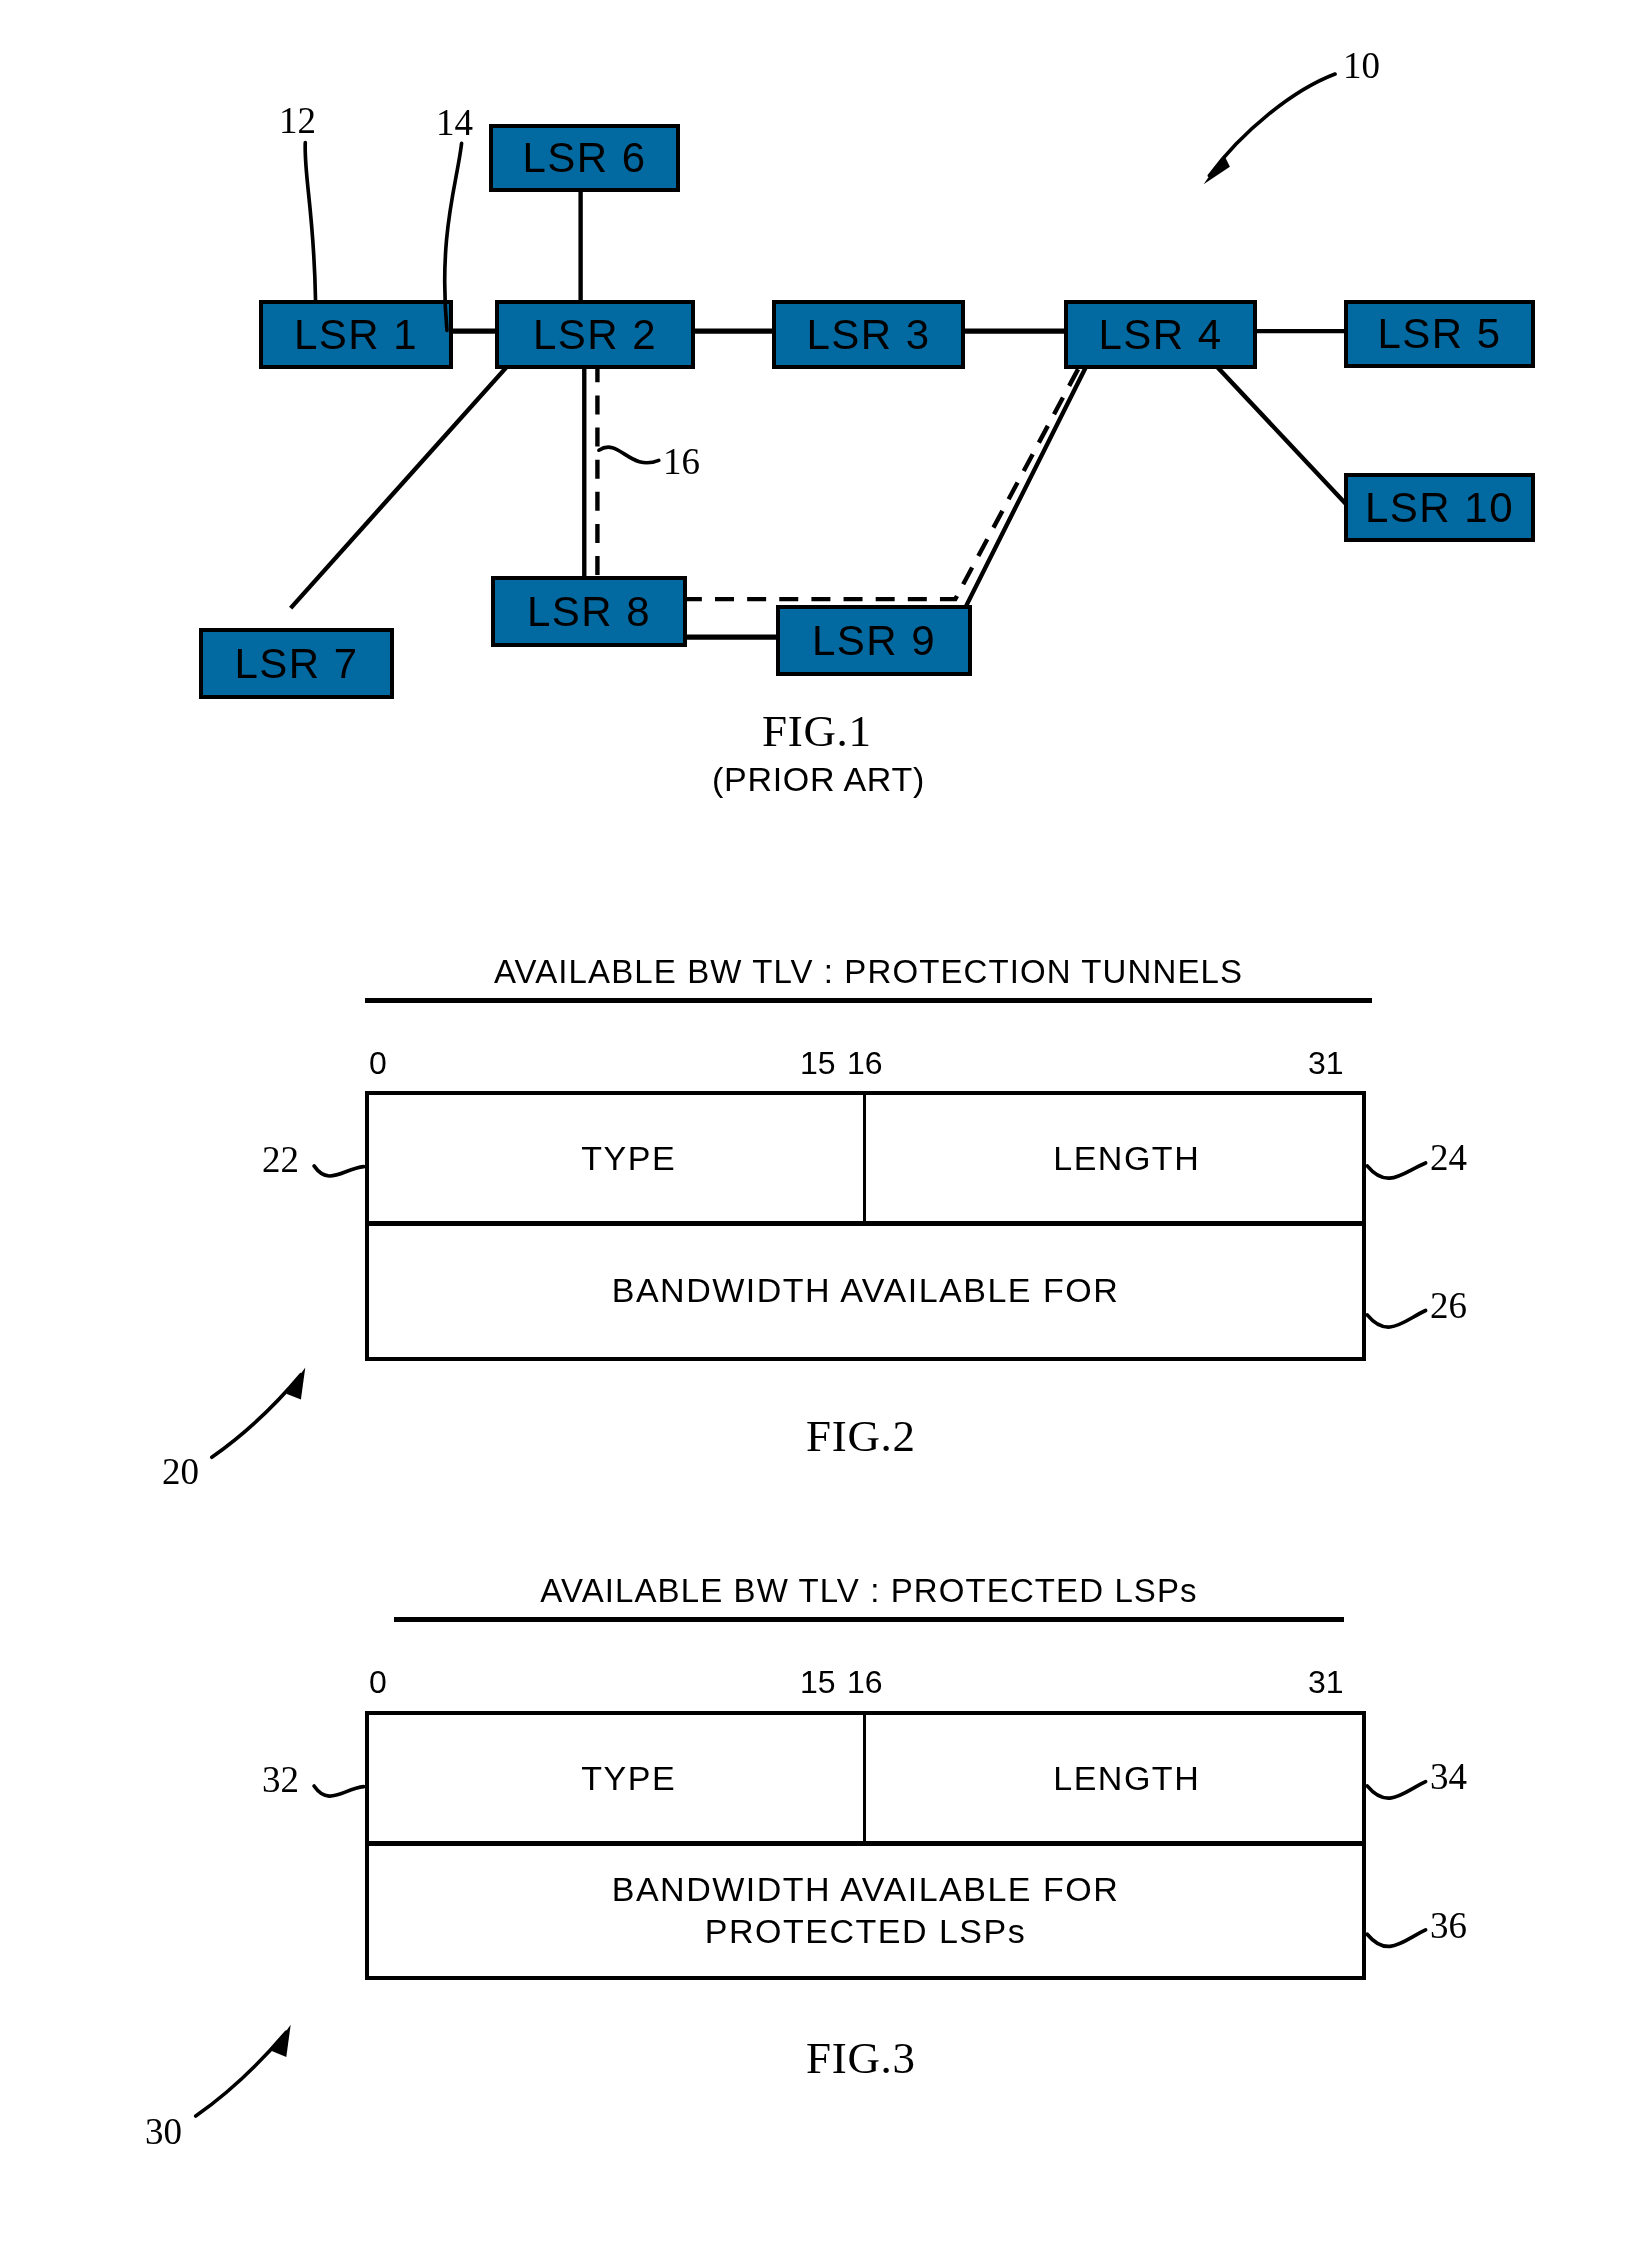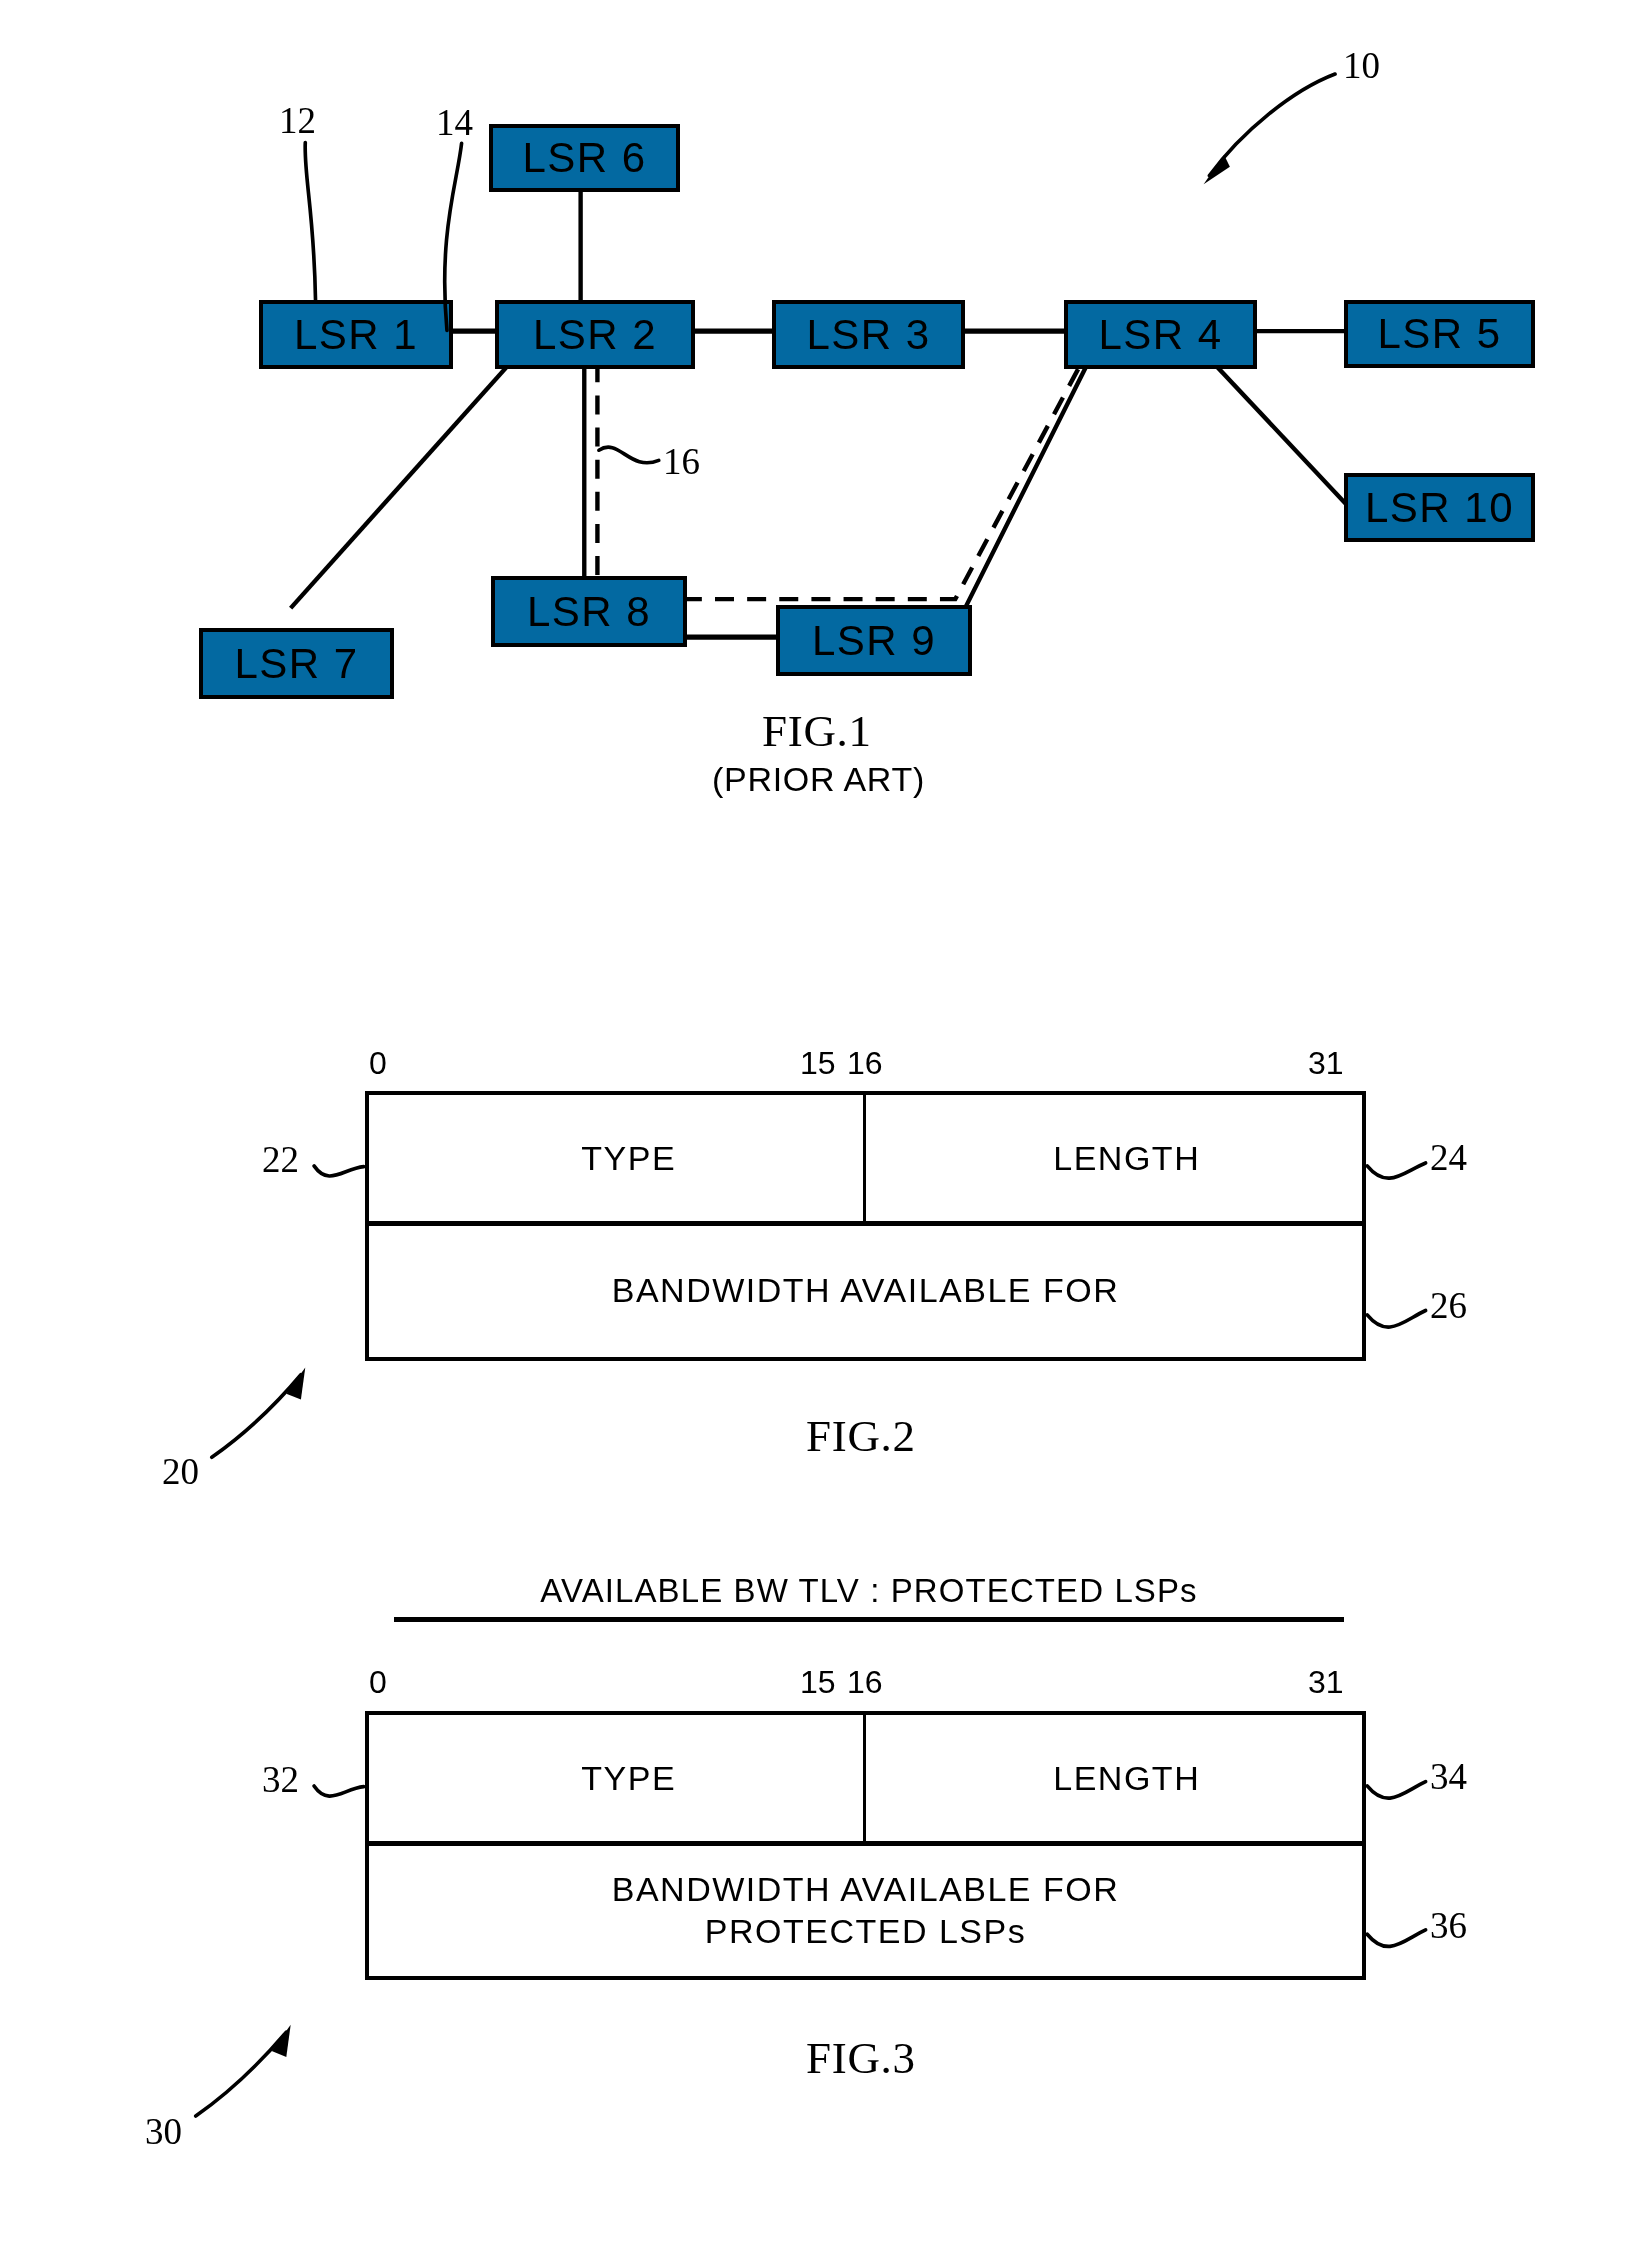--- a/index.html
+++ b/index.html
@@ -199,20 +199,21 @@
   </svg>
 
   <div class="ref" style="left:279px;top:99px;">12</div>
   <div class="ref" style="left:436px;top:101px;">14</div>
   <div class="ref" style="left:663px;top:440px;">16</div>
   <div class="ref" style="left:1343px;top:44px;">10</div>
 
   <div class="figcap" style="left:762px;top:705px;">FIG.1</div>
   <div class="figsub" style="left:712px;top:760px;">(PRIOR ART)</div>
 
+  <div class="tlv-title" style="left:365px;top:953px;width:1007px;">AVAILABLE BW TLV : PROTECTION TUNNELS</div>
 
   <div class="bitmark" style="left:369px;top:1045px;">0</div>
   <div class="bitmark" style="left:800px;top:1045px;">15</div>
   <div class="bitmark" style="left:847px;top:1045px;">16</div>
   <div class="bitmark" style="left:1308px;top:1045px;">31</div>
 
   <div class="tlv-box" style="left:365px;top:1091px;width:1001px;height:270px;">
     <div class="tlv-row-top" style="height:126px;">
       <div class="tlv-cell left">
         <span>TYPE</span>

